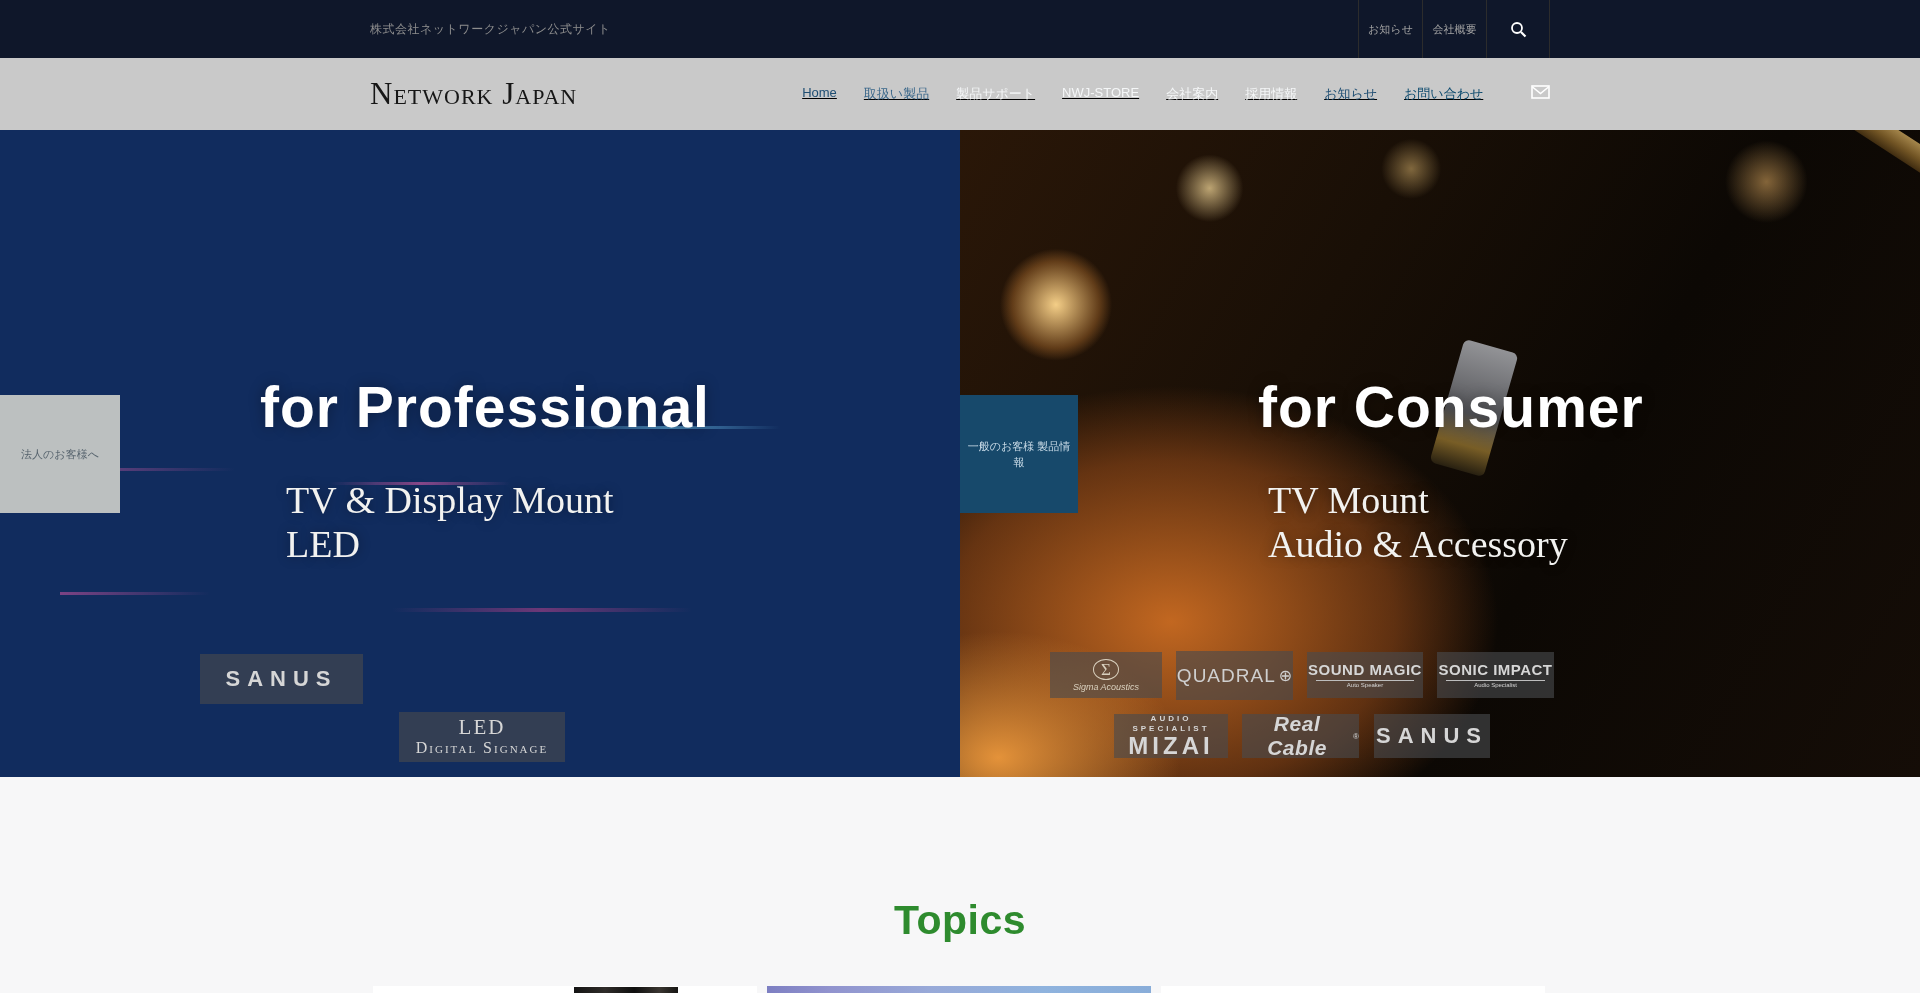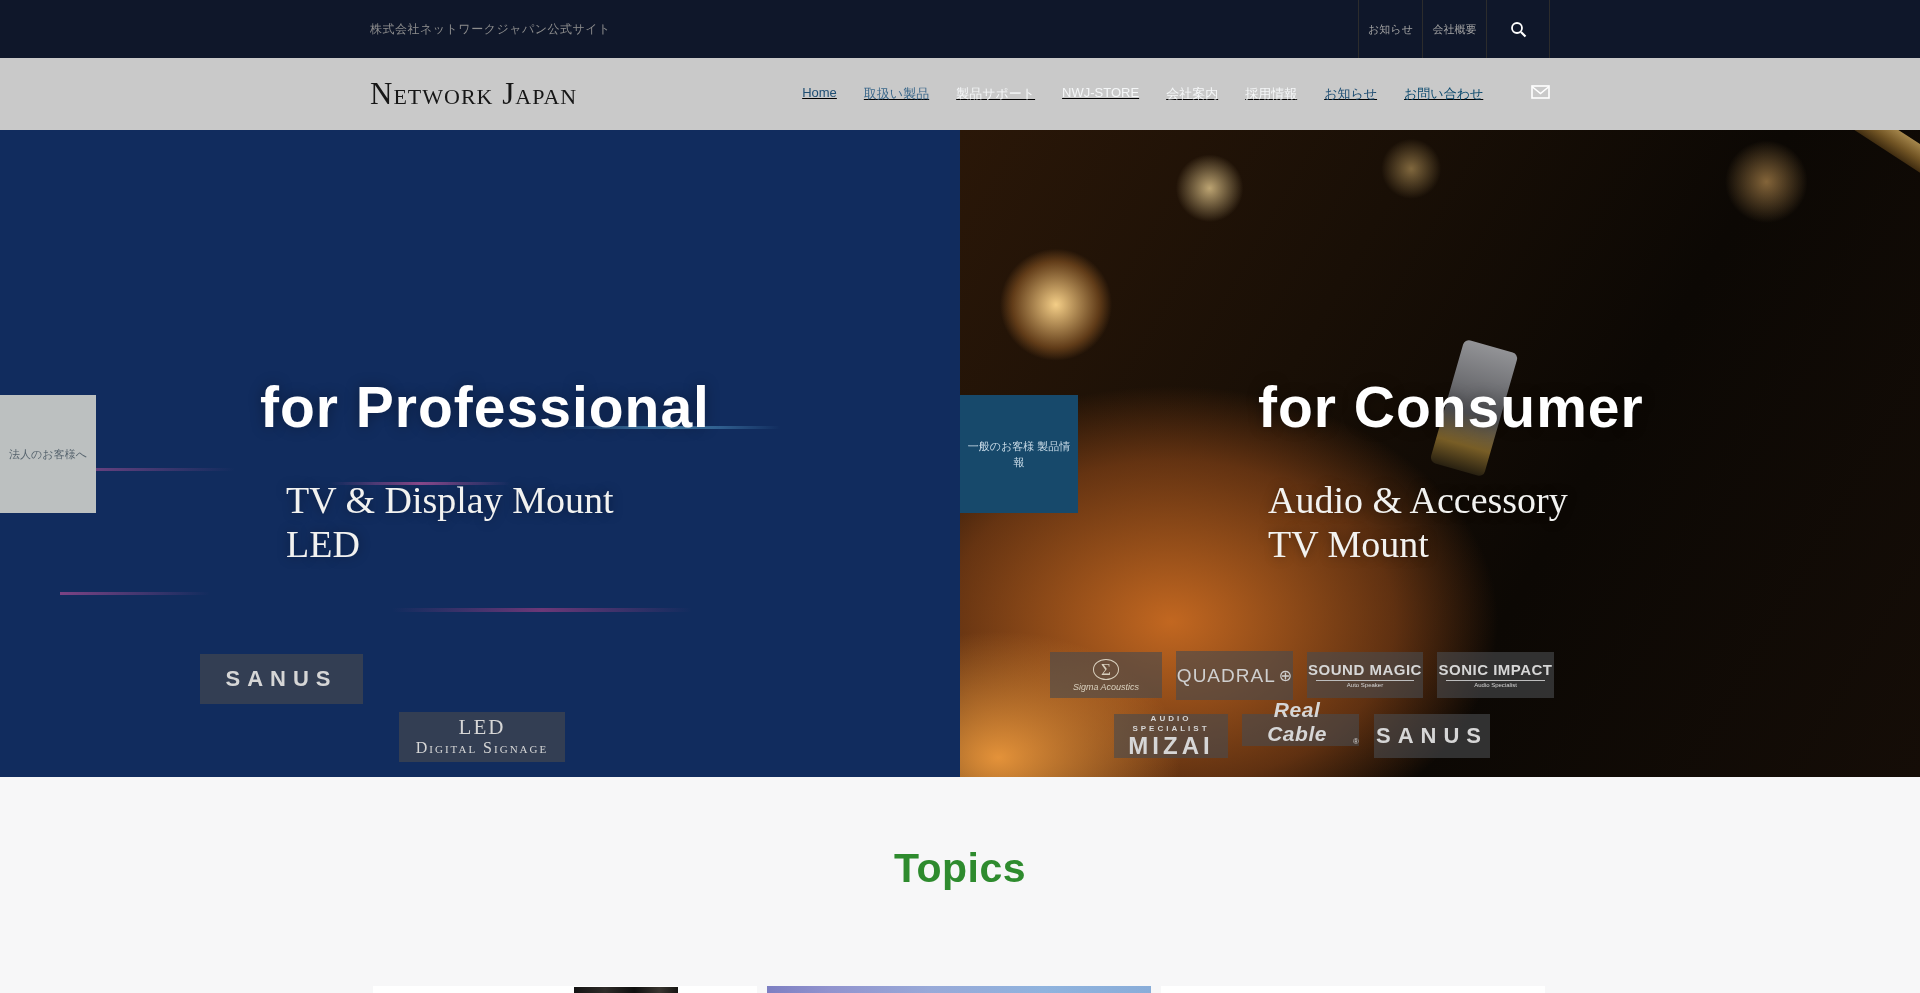--- a/index.html
+++ b/index.html
@@ -93,21 +93,21 @@
     text-shadow:0 0 14px rgba(0,0,0,0.35);
   }
   .hero-serif {
     font-family:"Liberation Serif", serif; font-size:38px; line-height:1.16;
     margin-top:38px; text-shadow:0 0 12px rgba(0,0,0,0.4); color:#f2f2f0;
   }
   .hero-left  .hero-serif { padding-left:26px; }
   .hero-right .hero-serif { padding-left:10px; }
 
   .cta {
-    position:absolute; top:265px; width:96px; height:118px;
+    position:absolute; top:265px; width:120px; height:118px;
     display:flex; align-items:center; justify-content:center;
     font-size:11px; text-align:center; cursor:pointer; line-height:1.5; padding:4px;
   }
   .cta-left  { left:0; background:#bcc0c0; color:#56636d; }
   .cta-right { left:0; width:118px; background:#17496b; color:#c9dbe7; }
 
   
   .chip {
     position:absolute; background:rgba(72,74,78,0.62); color:#d6d6d6;
     display:flex; flex-direction:column; align-items:center; justify-content:center;
@@ -132,29 +132,29 @@
   .chip-quadral { left:216px; top:521px; width:117px; height:49px; flex-direction:row; gap:3px; }
   .chip-quadral .tx { font-size:19px; letter-spacing:1px; color:#cfcfcf; }
   .chip-quadral .pl { font-size:16px; color:#cfcfcf; }
   .chip-sm { left:347px; top:522px; width:116px; height:46px; }
   .chip-sm .tx, .chip-si .tx { font-weight:bold; font-size:15px; letter-spacing:0.5px; line-height:1.1; }
   .chip-sm .sub, .chip-si .sub { font-size:6px; border-top:1px solid #bdbdbd; padding-top:1px; margin-top:1px; width:84%; }
   .chip-si { left:477px; top:522px; width:117px; height:46px; }
   .chip-mizai { left:154px; top:584px; width:114px; height:44px; }
   .chip-mizai .top { font-size:8px; font-weight:bold; letter-spacing:3px; line-height:1.2; }
   .chip-mizai .tx { font-size:24px; font-weight:bold; letter-spacing:4px; line-height:1; }
-  .chip-rc { left:282px; top:584px; width:117px; height:32px; flex-direction:row; align-items:flex-end; }
+  .chip-rc { left:282px; top:584px; width:117px; height:44px; flex-direction:row; align-items:center; }
   .chip-rc .tx { font-style:italic; font-weight:bold; font-size:21px; letter-spacing:0.5px; }
   .chip-rc .reg { font-size:8px; vertical-align:super; margin-left:1px; }
   .chip-sanus2 { left:414px; top:584px; width:116px; height:44px; }
 
   
   .topics { height:216px; position:relative; background:#f7f7f8; }
   .topics-title {
-    padding-top:68px; text-align:center;
+    padding-top:120px; text-align:center;
     font-size:41px; font-weight:bold; color:#2e8b2e; letter-spacing:0.5px;
   }
   .cards { position:absolute; top:986px; left:373px; display:flex; gap:10px; }
   .card { width:384px; height:130px; background:#fff; cursor:pointer; position:relative; }
   .card-thumb-dark {
     position:absolute; left:201px; top:1px; width:104px; height:115px;
     background:linear-gradient(90deg,#141414,#2f2c29 30%,#0f0f0f 58%,#3a3631 82%,#161513);
   }
   .card-img-gradient {
     width:100%; height:118px;
@@ -240,22 +240,22 @@
     </div>
   </div>
 
   <div class="hero-half hero-right">
     <div class="tonearm"></div>
     <div class="armhead"></div>
 
     <div class="hero-text">
       <div class="hero-head">for Consumer</div>
       <div class="hero-serif">
+        <div>TV Mount</div>
         <div>Audio &amp; Accessory</div>
-        <div>TV Mount</div>
       </div>
     </div>
 
     <div class="cta cta-right">
       <span>一般のお客様 製品情報</span>
     </div>
 
     <div class="chip chip-sigma">
       <span class="sym">Σ</span>
       <span class="nm">Sigma Acoustics</span>

